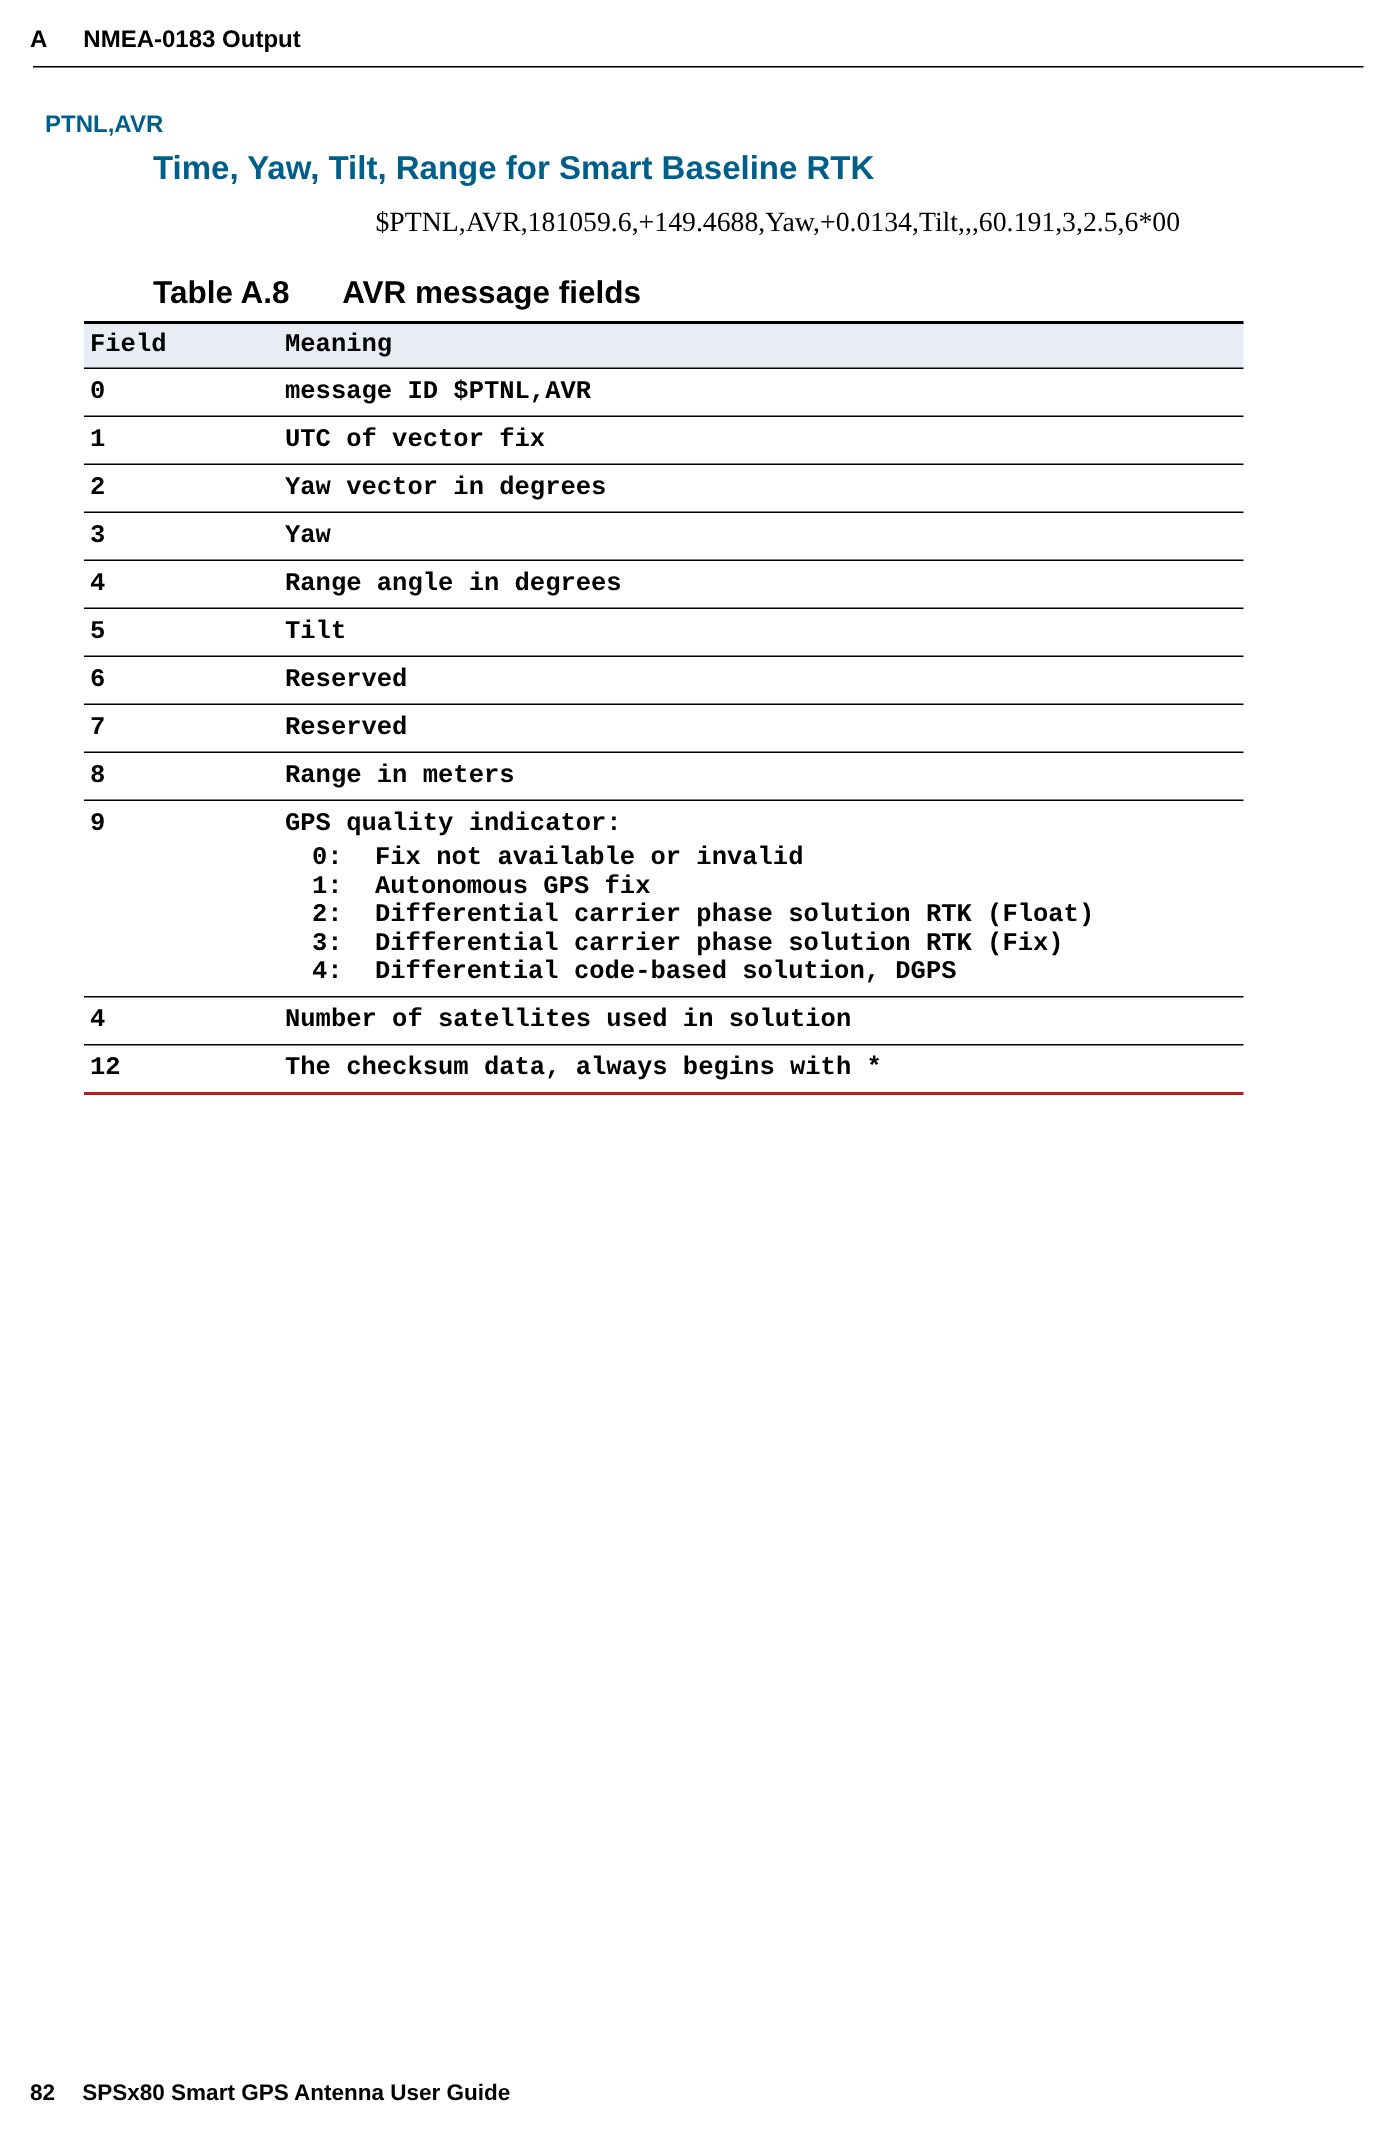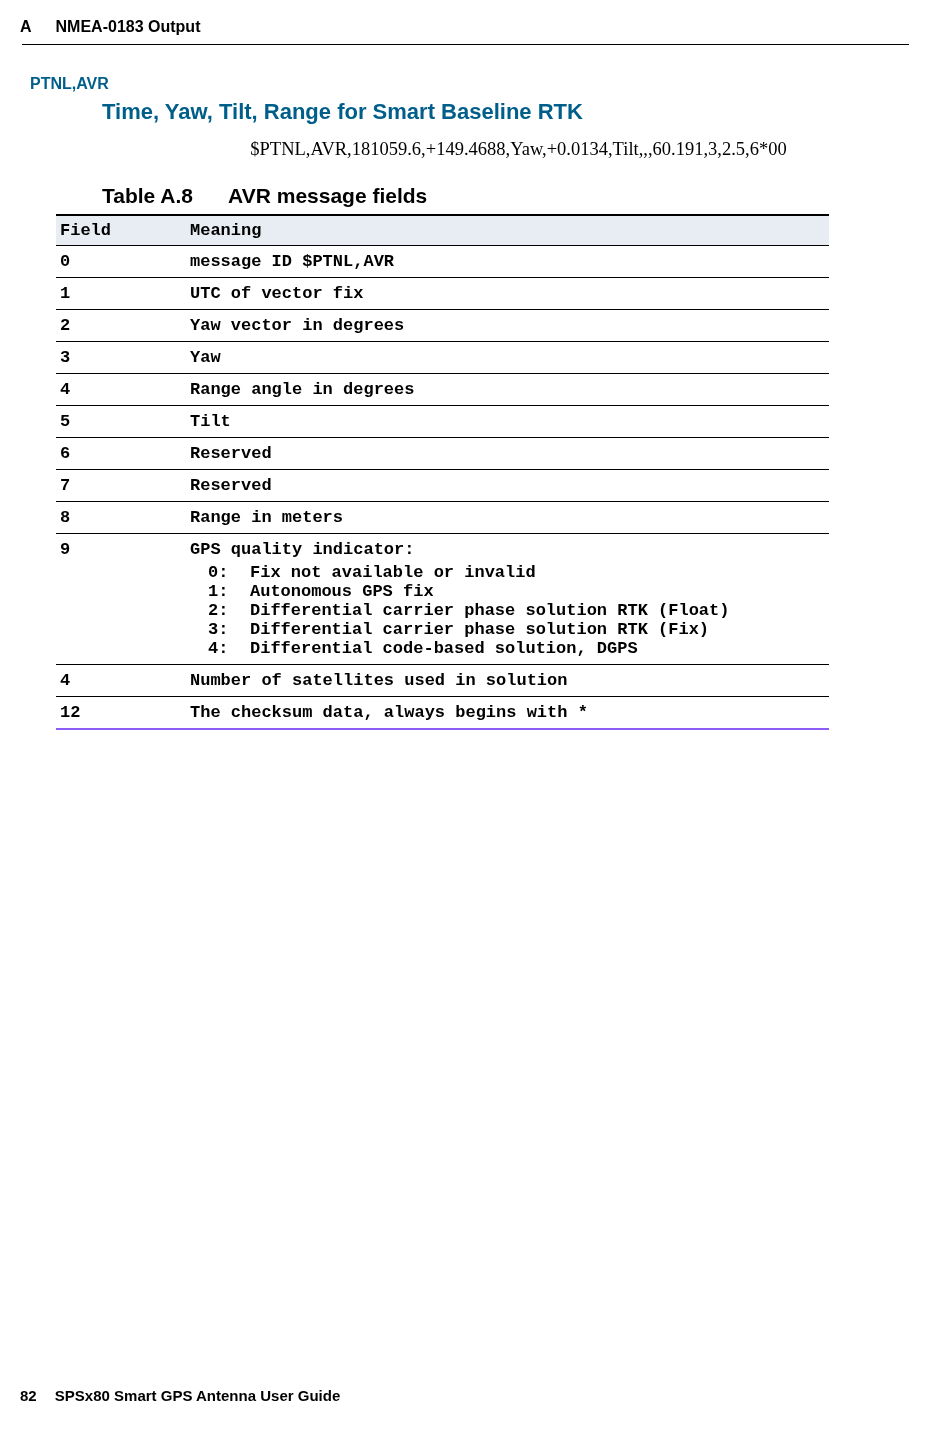--- a/index.html
+++ b/index.html
@@ -77,21 +77,21 @@
     text-align: left;
     font-weight: 800;
     padding: 5px 10px 5px 4px;
   }
   table.msg td {
     border-bottom: 1px solid #000;
     padding: 6px 10px 6px 4px;
     vertical-align: top;
     font-weight: 600;
   }
-  table.msg tbody tr:last-child td { border-bottom: 2px solid #8b5cf6; }
+  table.msg tbody tr:last-child td { border-bottom: 2px solid #b91c1c; }
   .field-col { width: 130px; }
   .indic-list {
     margin: 4px 0 0 0;
     padding: 0 0 0 18px;
   }
   .indic-list .row { display: flex; }
   .indic-list .num { width: 42px; flex: 0 0 42px; }
   .footer {
     position: absolute;
     bottom: 26px;

